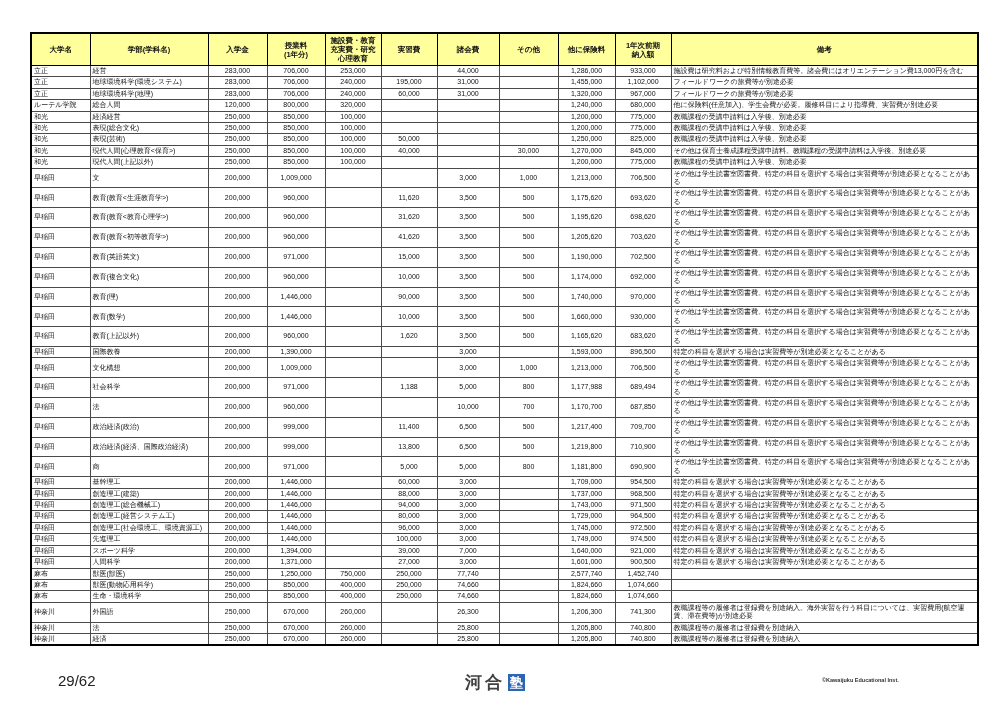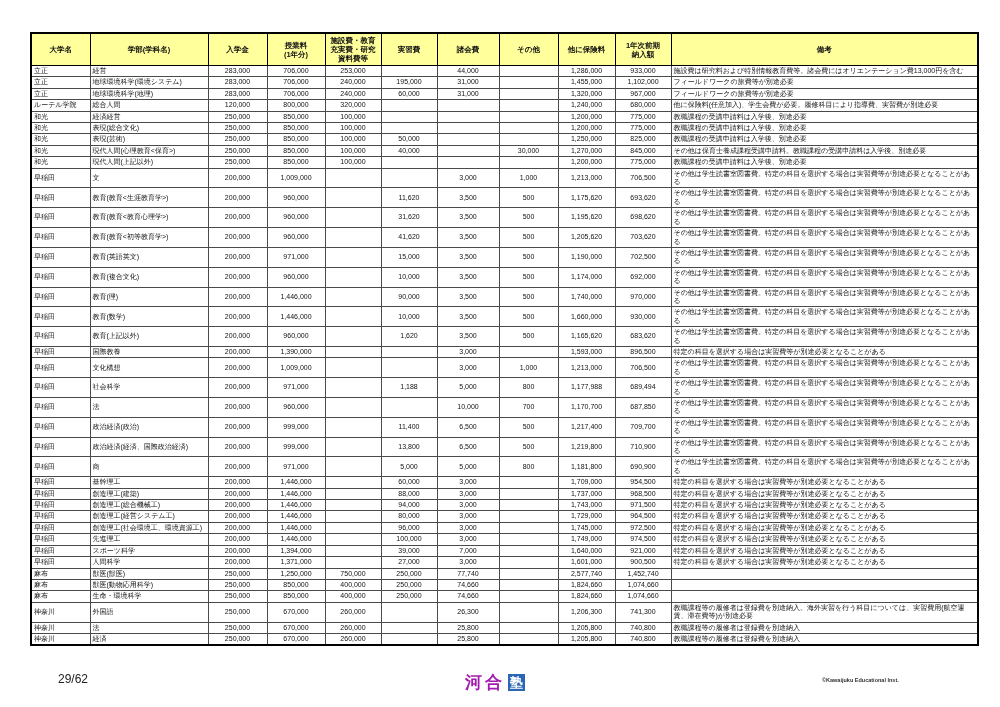--- a/index.html
+++ b/index.html
@@ -11,24 +11,24 @@
               border-collapse:collapse; table-layout:fixed;
               border:2px solid #000; }
   th, td { border:1px solid #4a4a4a; font-size:7px; line-height:8.4px;
            padding:1px 2px; color:#111; overflow:hidden; vertical-align:middle; }
   th { background:#ffff9b; font-weight:bold; font-size:7.5px; line-height:9px;
        text-align:center; white-space:pre-line; border:1px solid #000;
        padding:2px 1px; vertical-align:middle; }
   td.ac { text-align:center; }
   td.al { text-align:left; }
 
-  .footer-pageno { position:absolute; left:58px; top:672px; font-size:12px; color:#222; }
+  .footer-pageno { position:absolute; left:58px; top:672px; font-size:15px; color:#222; }
 
   .kglogo { position:absolute; left:465px; top:671px; display:flex; align-items:center; }
-  .kglogo .kg { color:#a21caf; font-weight:bold; font-size:17px; letter-spacing:3px; }
+  .kglogo .kg { color:#404040; font-weight:bold; font-size:17px; letter-spacing:3px; }
   .kglogo .kg-box { display:inline-block; margin-left:3px; width:17px; height:17px;
                     background:#2a66b5; color:#fff; font-weight:bold; font-size:13px;
                     line-height:17px; text-align:center; }
 
   .copyright { position:absolute; left:822px; top:677px; font-size:5.5px;
                font-weight:bold; color:#333; z-index:1; }
 
   .watermark { position:absolute; right:0px; top:660px; z-index:2;
                font-size:27px; font-weight:800; letter-spacing:-1px;
                color:#8e8e8e; opacity:0.92; white-space:nowrap; }
@@ -56,21 +56,21 @@
       </colgroup>
     <thead>
       <tr>
           <th>大学名</th>
           <th>学部(学科名)</th>
           <th>入学金</th>
           <th>授業料
 (1年分)</th>
           <th>施設費・教育
 充実費・研究
-資料費等</th>
+心理教育</th>
           <th>実習費</th>
           <th>諸会費</th>
           <th>その他</th>
           <th>他に保険料</th>
           <th>1年次前期
 納入額</th>
           <th>備考</th>
         </tr>
     </thead>
     <tbody>

